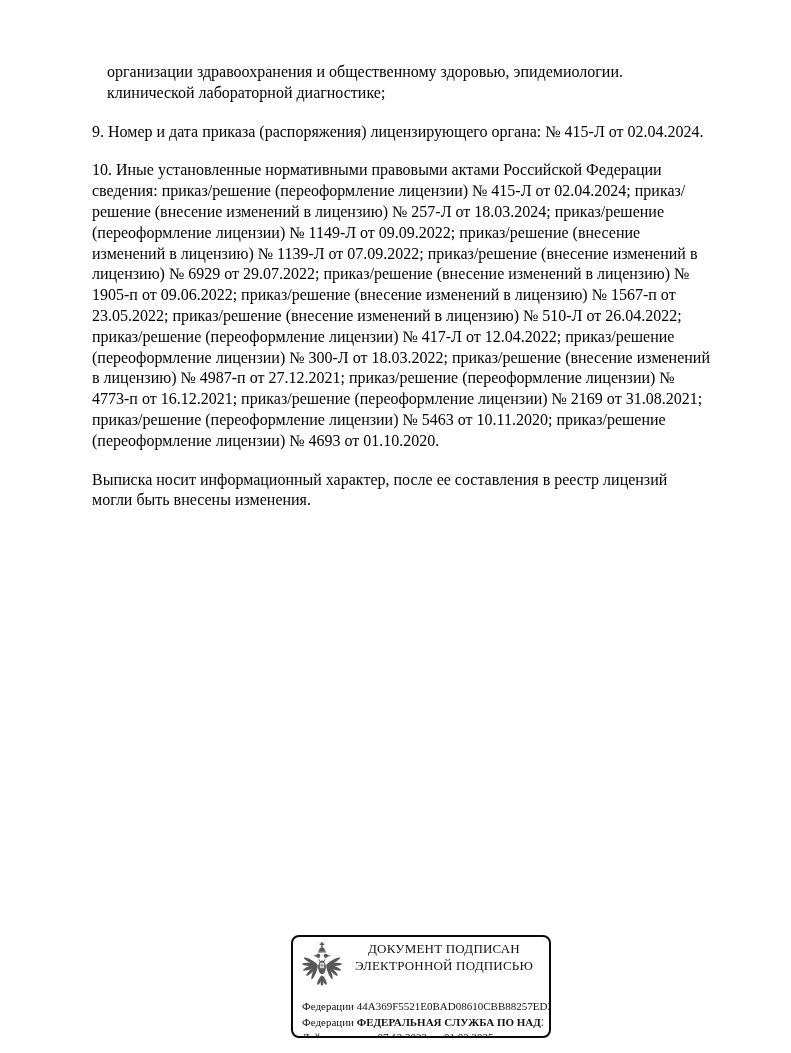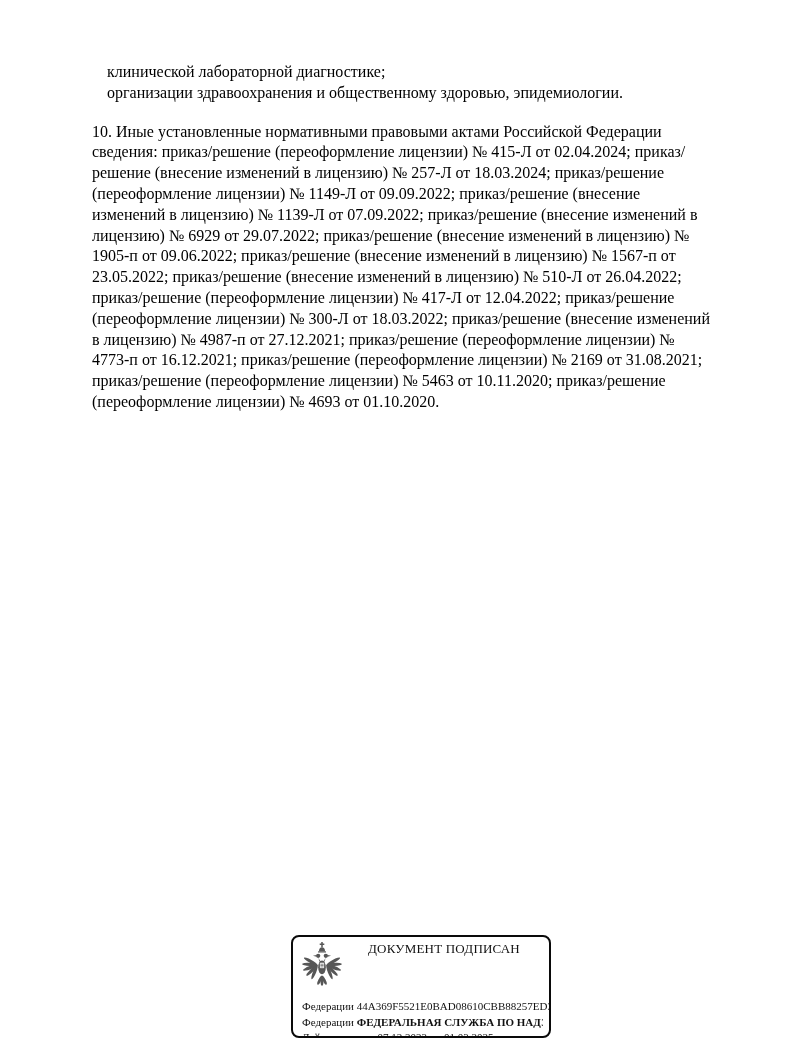--- a/index.html
+++ b/index.html
@@ -59,24 +59,26 @@
   .owner-line{overflow:hidden;}
   .owner-line b{font-weight:bold;}
 </style>
 </head>
 <body>
 
 <div class="page">
 
   <div class="doc-text">
     <div class="indented">
+      <div>организации здравоохранения и общественному здоровью, эпидемиологии.</div>
       <div>клинической лабораторной диагностике;</div>
-      <div>организации здравоохранения и общественному здоровью, эпидемиологии.</div>
     </div>
+    <p>9. Номер и дата приказа (распоряжения) лицензирующего органа: № 415-Л от 02.04.2024.</p>
     <p>10. Иные установленные нормативными правовыми актами Российской Федерации сведения: приказ/решение (переоформление лицензии) № 415-Л от 02.04.2024; приказ/решение (внесение изменений в лицензию) № 257-Л от 18.03.2024; приказ/решение (переоформление лицензии) № 1149-Л от 09.09.2022; приказ/решение (внесение изменений в лицензию) № 1139-Л от 07.09.2022; приказ/решение (внесение изменений в лицензию) № 6929 от 29.07.2022; приказ/решение (внесение изменений в лицензию) № 1905-п от 09.06.2022; приказ/решение (внесение изменений в лицензию) № 1567-п от 23.05.2022; приказ/решение (внесение изменений в лицензию) № 510-Л от 26.04.2022; приказ/решение (переоформление лицензии) № 417-Л от 12.04.2022; приказ/решение (переоформление лицензии) № 300-Л от 18.03.2022; приказ/решение (внесение изменений в лицензию) № 4987-п от 27.12.2021; приказ/решение (переоформление лицензии) № 4773-п от 16.12.2021; приказ/решение (переоформление лицензии) № 2169 от 31.08.2021; приказ/решение (переоформление лицензии) № 5463 от 10.11.2020; приказ/решение (переоформление лицензии) № 4693 от 01.10.2020.</p>
+    <p>Выписка носит информационный характер, после ее составления в реестр лицензий могли быть внесены изменения.</p>
   </div>
 
   <div class="stamp">
     <div class="stamp-top">
       <span class="emblem">
         <svg viewBox="0 0 60 62" xmlns="http://www.w3.org/2000/svg" aria-hidden="true">
           <g fill="#575757">
 
             <path d="M29 1h2v2h2v2h-2v3h-2V5h-2V3h2z"></path>
 
@@ -114,20 +116,21 @@
               <ellipse cx="0" cy="6.5" rx="1.9" ry="6.5" transform="rotate(26)"></ellipse>
             </g>
           </g>
 
           <rect x="27.1" y="27.5" width="5.8" height="8.2" rx="1.3" fill="#ffffff" stroke="#575757" stroke-width="1"></rect>
           <path d="M29.5 29h1v1.7h1.5v1h-1.5v2.8h-1v-2.8H28v-1h1.5z" fill="#575757"></path>
         </svg>
       </span>
       <div class="stamp-title">
         <div>ДОКУМЕНТ ПОДПИСАН</div>
+        <div>ЭЛЕКТРОННОЙ ПОДПИСЬЮ</div>
       </div>
     </div>
     <div class="stamp-lines">
       <div class="stamp-line"><span>Федерации</span> <span>44A369F5521E0BAD08610CBB88257ED3</span></div>
       <div class="stamp-line owner-line"><span>Федерации</span> <b>ФЕДЕРАЛЬНАЯ СЛУЖБА ПО НАДЗОРУ В С</b></div>
       <div class="stamp-line">Действителен с 07.12.2023 по 01.03.2025</div>
     </div>
   </div>
 
 </div>

